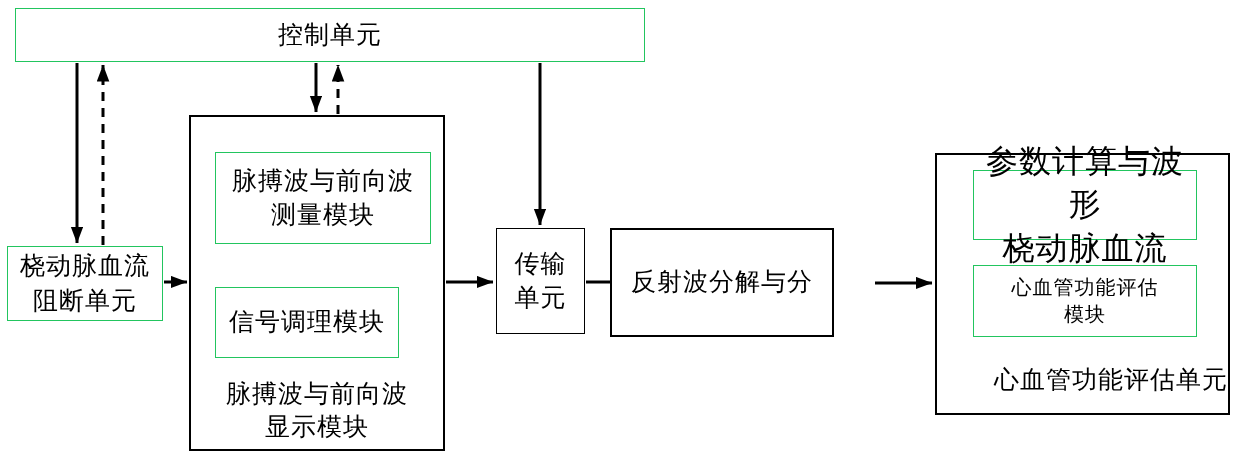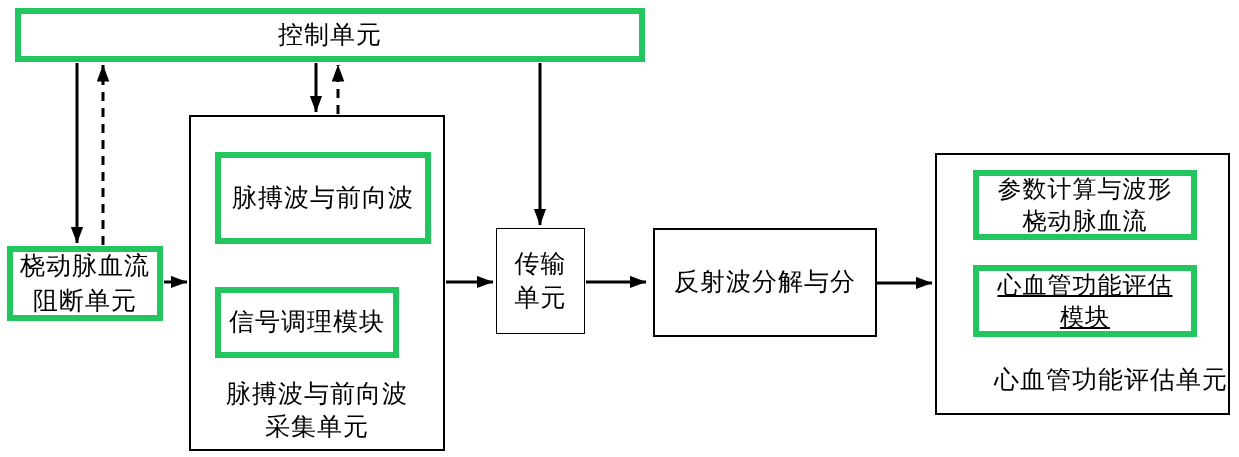--- a/index.html
+++ b/index.html
@@ -17,21 +17,21 @@
     flex-direction:column;
     align-items:center;
     justify-content:center;
     text-align:center;
     font-size:25px;
     line-height:1.38;
     letter-spacing:1px;
     background:#ffffff;
     box-sizing:border-box;
   }
-  .thin{border:6px solid #22c55e;}
+  .thin{border:1px solid #22c55e;}
   .thinblack{border:1.5px solid #000000;}
   .thick{border:2px solid #000000;}
   .caption{
     position:absolute;
     text-align:center;
     font-size:25px;
     line-height:1.32;
     letter-spacing:1px;
   }
   .box span,.caption span{display:block;}
@@ -78,48 +78,49 @@
 
   <div class="box thin" style="left:7px;top:246px;width:156px;height:75px;">
     <span>桡动脉血流</span>
     <span>阻断单元</span>
   </div>
 
   <div class="box thick" style="left:189px;top:115px;width:256px;height:336px;"></div>
 
   <div class="box thin" style="left:215px;top:152px;width:216px;height:92px;">
     <span>脉搏波与前向波</span>
+    <span>测量模块</span>
   </div>
 
   <div class="box thin" style="left:215px;top:287px;width:184px;height:71px;">
     <span>信号调理模块</span>
   </div>
 
   <div class="caption" style="left:189px;top:377px;width:256px;">
     <span>脉搏波与前向波</span>
-    <span>采集单元</span>
+    <span>显示模块</span>
   </div>
 
   <div class="box thinblack" style="left:496px;top:228px;width:89px;height:106px;">
     <span>传输</span>
     <span>单元</span>
   </div>
 
-  <div class="box thick" style="left:653px;top:228px;width:224px;height:109px;">
+  <div class="box thick" style="left:610px;top:228px;width:224px;height:109px;">
     <span>反射波分解与分</span>
   </div>
 
   <div class="box thick" style="left:935px;top:153px;width:295px;height:262px;"></div>
 
-  <div class="box thin" style="left:973px;top:170px;width:224px;height:70px;font-size:24px;line-height:1.35;">
+  <div class="box thin" style="left:973px;top:170px;width:224px;height:70px;font-size:32px;line-height:1.35;">
     <span>参数计算与波形</span>
     <span>桡动脉血流</span>
   </div>
 
-  <div class="box thin" style="left:973px;top:265px;width:224px;height:72px;font-size:24px;line-height:1.35;text-decoration:underline;">
+  <div class="box thin" style="left:973px;top:265px;width:224px;height:72px;font-size:20px;line-height:1.35;">
     <span>心血管功能评估</span>
     <span>模块</span>
   </div>
 
   <div class="caption" style="left:935px;top:363px;width:352px;">
     <span>心血管功能评估单元</span>
   </div>
 
 </div>
 

